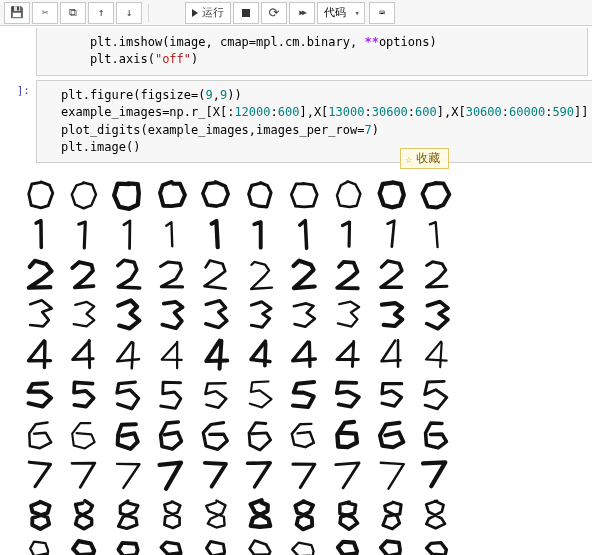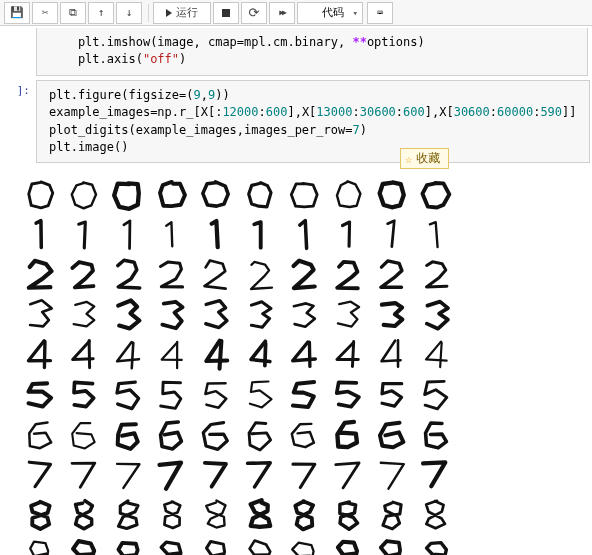--- a/index.html
+++ b/index.html
@@ -28,36 +28,36 @@
     height: 22px;
     border: 1px solid #c8c8c8;
     background: #fff;
     display: flex;
     align-items: center;
     justify-content: center;
     font-size: 11px;
     color: #444;
     margin-right: 2px;
   }
-  .tb-btn.run { width: auto; padding: 0 12px; gap: 4px; }
+  .tb-btn.run { width: auto; padding: 0 6px; gap: 4px; margin-left: 32px; }
   .tb-btn.run .tri {
     width: 0; height: 0;
     border-left: 6px solid #333;
     border-top: 4px solid transparent;
     border-bottom: 4px solid transparent;
   }
   .tb-btn.stop .sq { width: 8px; height: 8px; background: #333; }
   .tb-btn.restart::before { content: "⟳"; font-size: 13px; }
   .tb-btn.ff::before { content: "▶▶"; font-size: 8px; letter-spacing:-2px;}
   .tb-sep { width:1px; height:18px; background:#d8d8d8; margin: 0 4px; }
   .tb-select {
     height: 22px;
     border: 1px solid #c8c8c8;
     background:#fff;
-    padding: 0 18px 0 24px;
+    padding: 0 18px 0 6px;
     font-size: 11px;
     display:flex; align-items:center;
     position:relative;
   }
   .tb-select::after{
     content:"▾"; position:absolute; right:4px; font-size:9px; color:#666;
   }
   .tb-kbd{ width:26px;height:22px;border:1px solid #c8c8c8;background:#fff;
     display:flex;align-items:center;justify-content:center;margin-left:4px;font-size:10px;}
   
@@ -70,21 +70,21 @@
     text-align: right;
     padding: 4px 6px 0 0;
     color: #303F9F;
     flex-shrink: 0;
     font-size: 11px;
   }
   .input-area {
     flex: 1;
     border: 1px solid #cfcfcf;
     background: #f7f7f7;
-    padding: 6px 12px;
+    padding: 6px 24px;
     font-family: "DejaVu Sans Mono","Consolas",monospace;
     font-size: 12px;
     line-height: 1.45;
     white-space: pre;
     margin-right: 4px;
   }
   .cell.partial .input-area { border-top: none; }
   .c-str { color:#ba2121; }
   .c-op  { color:#aa22ff; font-weight:bold;}
   .c-teal{ color:#008080; }

